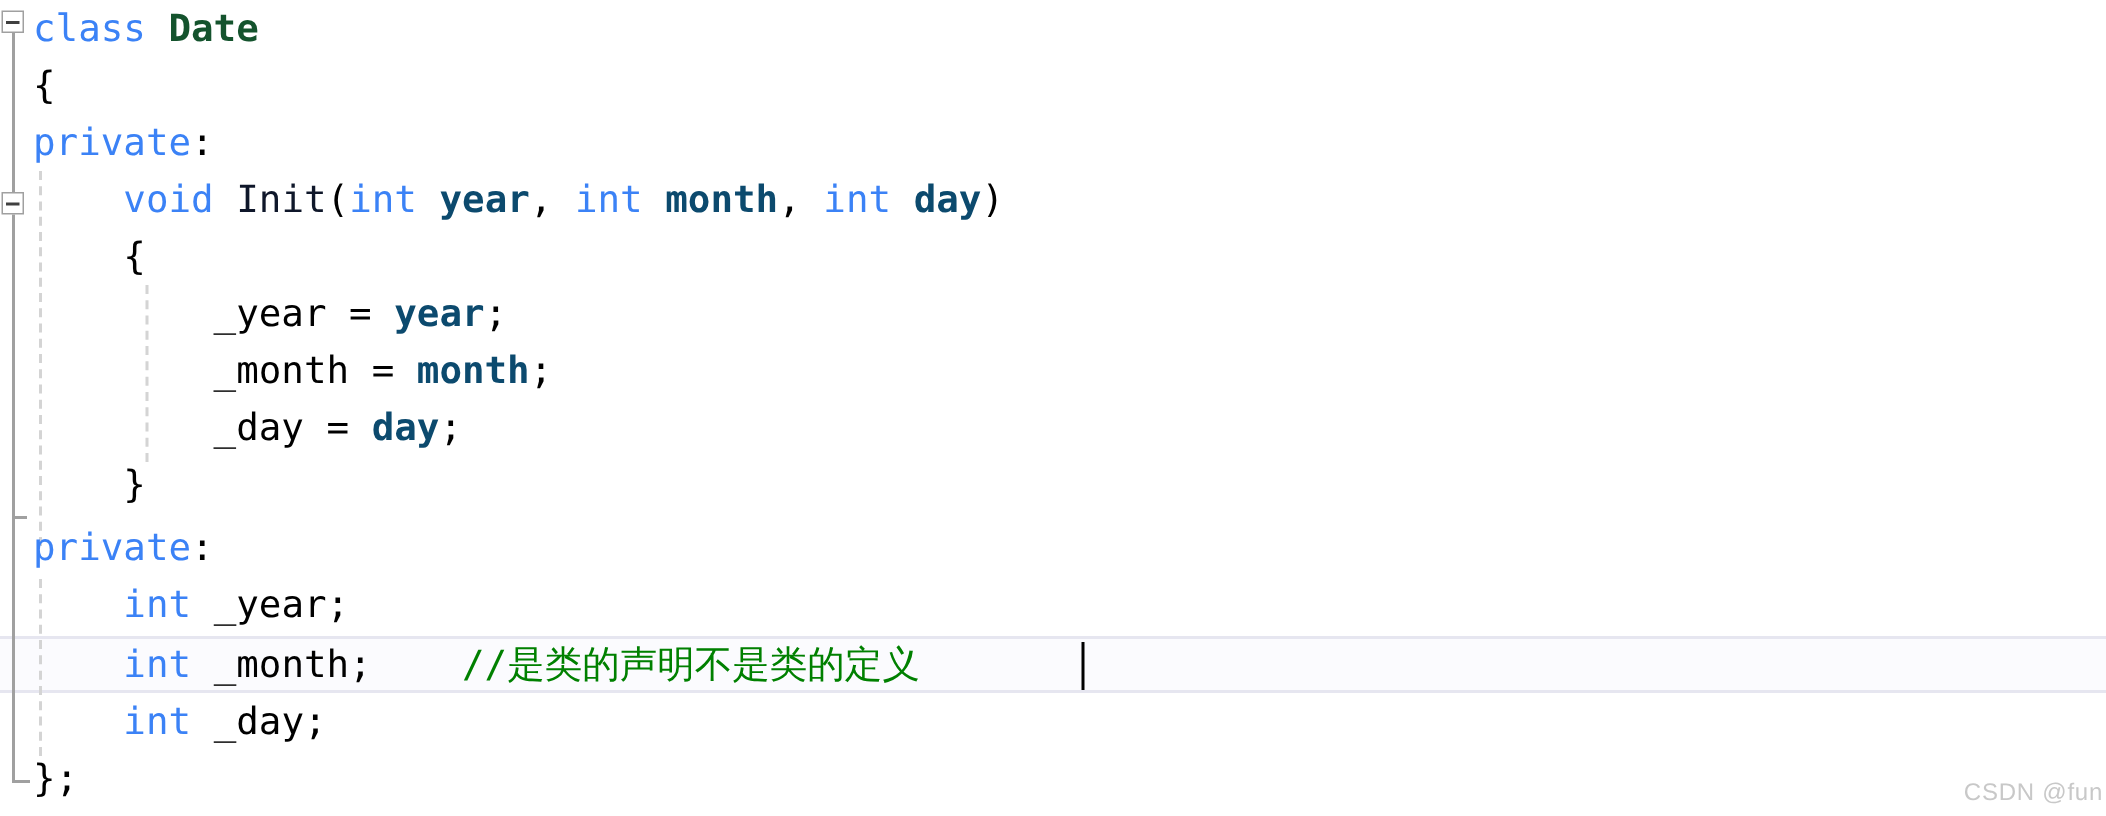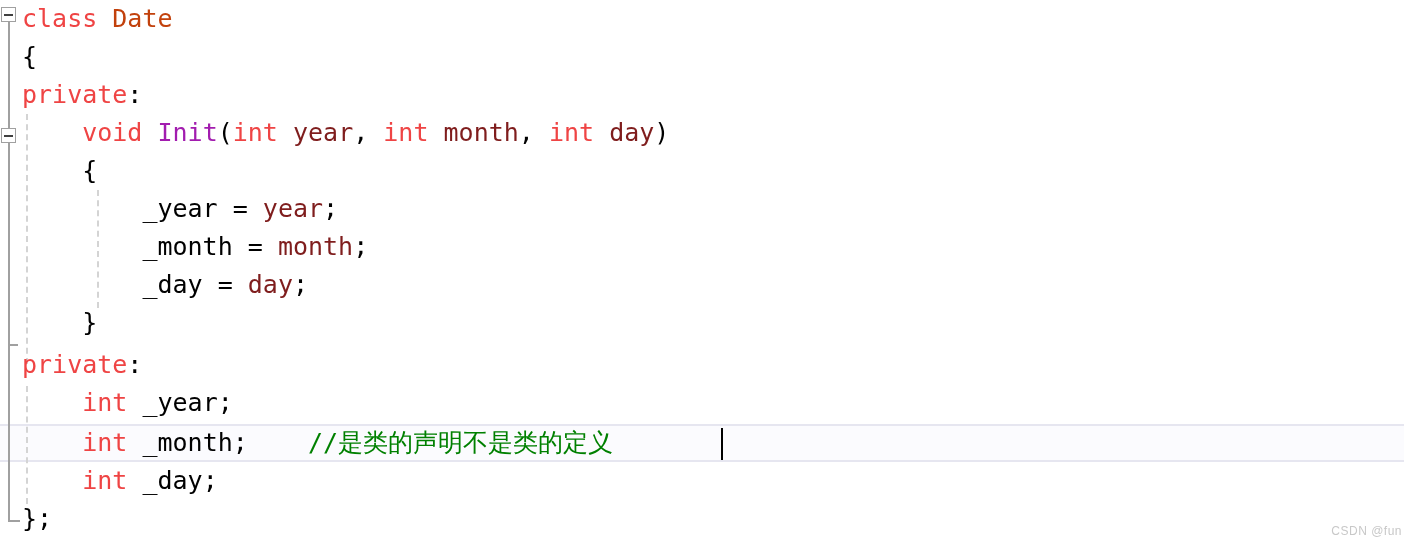--- a/index.html
+++ b/index.html
@@ -44,24 +44,24 @@
     font-size: 25px;
     letter-spacing: 0px;
     color: #000000;
   }
   .code-line .txt {
     display: inline-block;
     white-space: pre;
   }
 
   
-  .kw    { color: #ef4444; text-align: right; }           
-  .type  { color: #c2410c; }           
-  .fn    { color: #a21caf; }           
-  .param { color: #7f1d1d; }           
+  .kw    { color: #3b82f6; text-align: right; }           
+  .type  { color: #14532d; font-weight: bold; }           
+  .fn    { color: #0f172a; }           
+  .param { color: #0c4a6e; font-weight: bold; }           
   .plain { color: #000000; }           
   .cmt   { color: #008000; text-align: right; }           
 
   
   .outline-layer {
     position: absolute;
     left: 0;
     top: 0;
     width: 40px;
     height: 544px;
@@ -112,21 +112,21 @@
     width: 2px;
     background: #000000;
   }
 
   
   .watermark {
     position: absolute;
     right: 2px;
     bottom: 6px;
     font-family: "Liberation Sans", sans-serif;
-    font-size: 12px;
+    font-size: 16px;
     color: #c8c8c8;
     letter-spacing: 0.5px;
     white-space: pre;
   }
 </style>
 </head>
 <body>
 
 <div id="editor">
 

